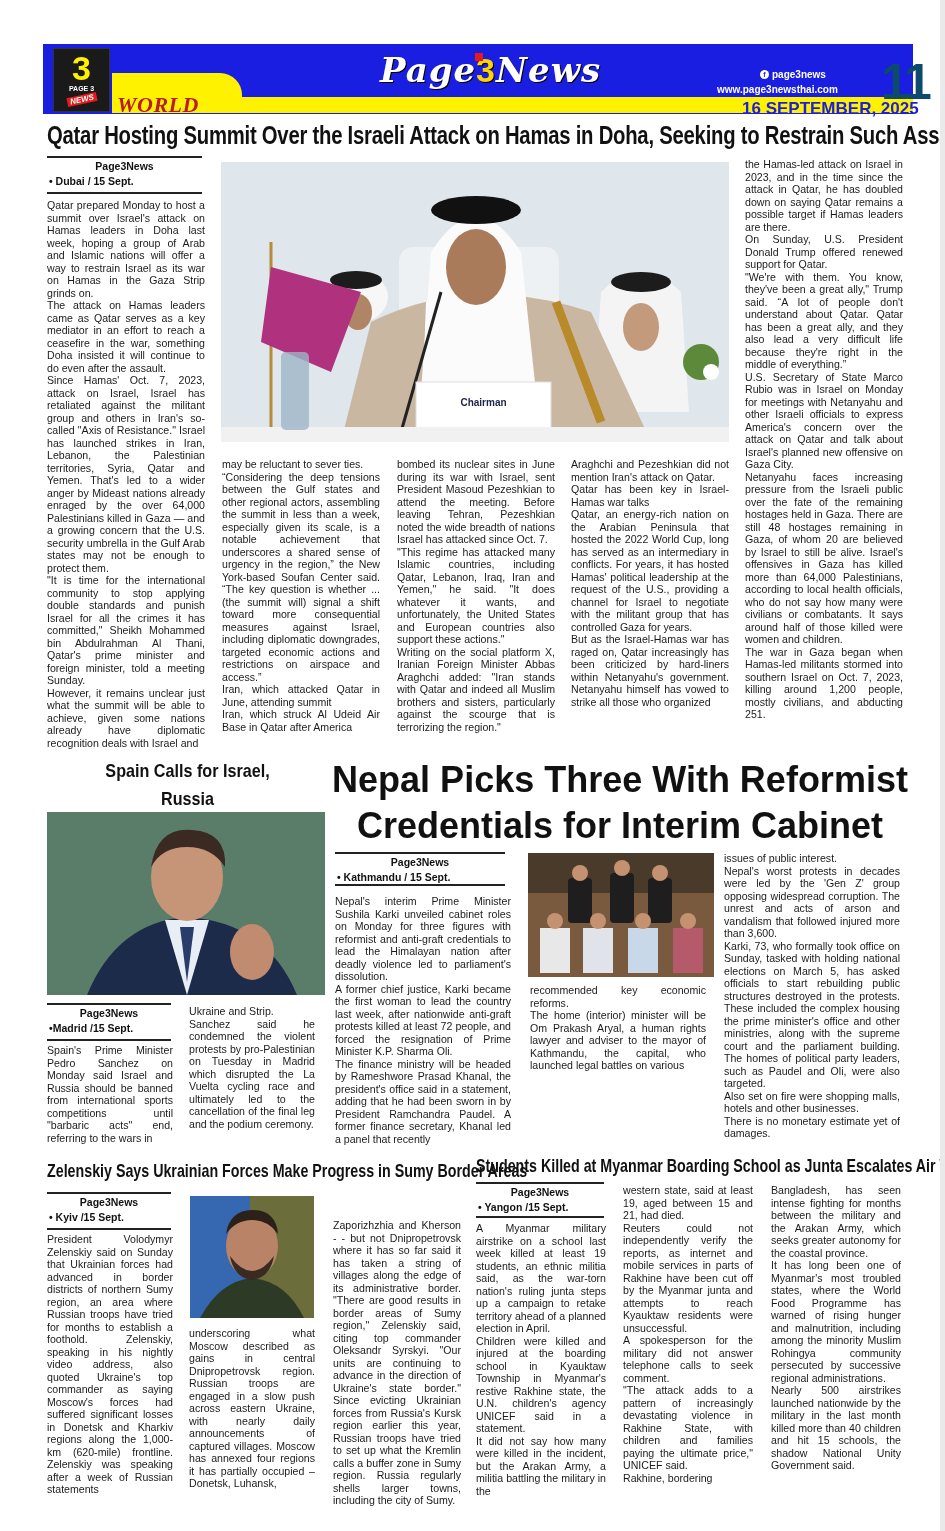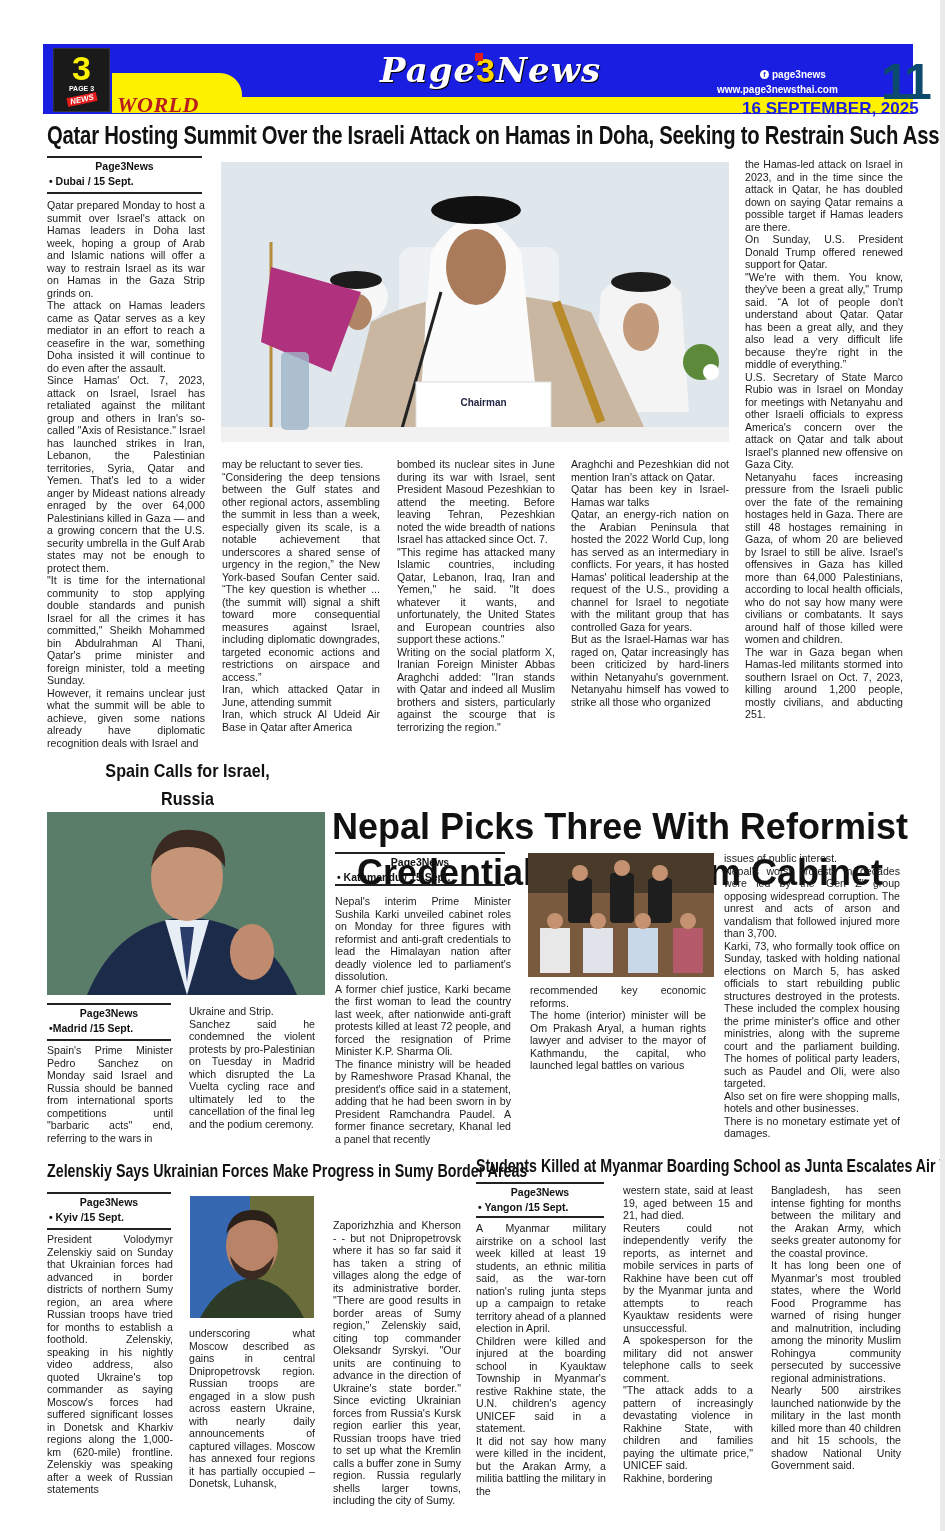--- a/index.html
+++ b/index.html
@@ -42,21 +42,21 @@
   .col p { margin: 0; }
 
   
   .photo { position: absolute; overflow: hidden; }
   .img-qatar { left: 221px; top: 162px; width: 508px; height: 280px; background: linear-gradient(#d9e2ea, #e6ecf1); }
   .img-spain { left: 47px; top: 812px; width: 278px; height: 183px; background: radial-gradient(ellipse at 60% 30%, #7a9a86, #3e5a4c 70%); }
   .img-nepal { left: 528px; top: 853px; width: 186px; height: 124px; background: linear-gradient(#6b4e3a, #9b7d5d 50%, #4a3b2b); }
   .img-zelensky { left: 190px; top: 1196px; width: 124px; height: 122px; background: linear-gradient(135deg, #2f5fa0 0%, #3c6cb0 40%, #5b6b3a 60%, #7a7a40 100%); }
 
   .h-spain { position: absolute; left: 60px; top: 757px; width: 255px; text-align: center; font-family: "Liberation Sans Narrow", "Liberation Sans", sans-serif; font-weight: bold; font-size: 19px; line-height: 28px; transform: scaleX(0.85); transform-origin: center top; }
-  .h-nepal { position: absolute; left: 330px; top: 757px; width: 580px; text-align: center; font-family: "Liberation Sans Narrow", "Liberation Sans", sans-serif; font-weight: bold; font-size: 36px; line-height: 46px; margin-top: 47px; }
+  .h-nepal { position: absolute; left: 330px; top: 757px; width: 580px; text-align: center; font-family: "Liberation Sans Narrow", "Liberation Sans", sans-serif; font-weight: bold; font-size: 36px; line-height: 46px; }
   .h-zelensky { position: absolute; left: 47px; top: 1160px; font-size: 19px; transform: scaleX(0.75); }
   .h-myanmar { position: absolute; left: 476px; top: 1155px; font-size: 19px; transform: scaleX(0.75); }
 </style>
 </head>
 <body>
 
 <div class="sheet">
 
   <div class="masthead"></div>
   <div class="mast-yellow-left2"></div>
@@ -225,21 +225,21 @@
           <circle cx="160" cy="68" r="8"></circle>
       </g>
     </svg>
   </div>
   <div class="col" id="nepal-col2" style="left:530px; top:984px; width:176px;">
       <p>recommended key economic reforms.</p>
       <p>The home (interior) minister will be Om Prakash Aryal, a human rights lawyer and adviser to the mayor of Kathmandu, the capital, who launched legal battles on various</p>
     </div>
   <div class="col" id="nepal-col3" style="left:724px; top:852px; width:176px;">
       <p>issues of public interest.</p>
-      <p>Nepal's worst protests in decades were led by the 'Gen Z' group opposing widespread corruption. The unrest and acts of arson and vandalism that followed injured more than 3,700.</p>
+      <p>Nepal's worst protests in decades were led by the 'Gen Z' group opposing widespread corruption. The unrest and acts of arson and vandalism that followed injured more than 3,600.</p>
       <p>Karki, 73, who formally took office on Sunday, tasked with holding national elections on March 5, has asked officials to start rebuilding public structures destroyed in the protests. These included the complex housing the prime minister's office and other ministries, along with the supreme court and the parliament building. The homes of political party leaders, such as Paudel and Oli, were also targeted.</p>
       <p>Also set on fire were shopping malls, hotels and other businesses.</p>
       <p>There is no monetary estimate yet of damages.</p>
     </div>
 
   <div class="h-condensed h-zelensky">Zelenskiy Says Ukrainian Forces Make Progress in Sumy Border Areas</div>
   <div class="byline" style="left:47px; top:1192px; width:124px; height:38px;">
     <span class="src">Page3News</span>
     <span class="loc">•  Kyiv  /15  Sept.</span>
   </div>

